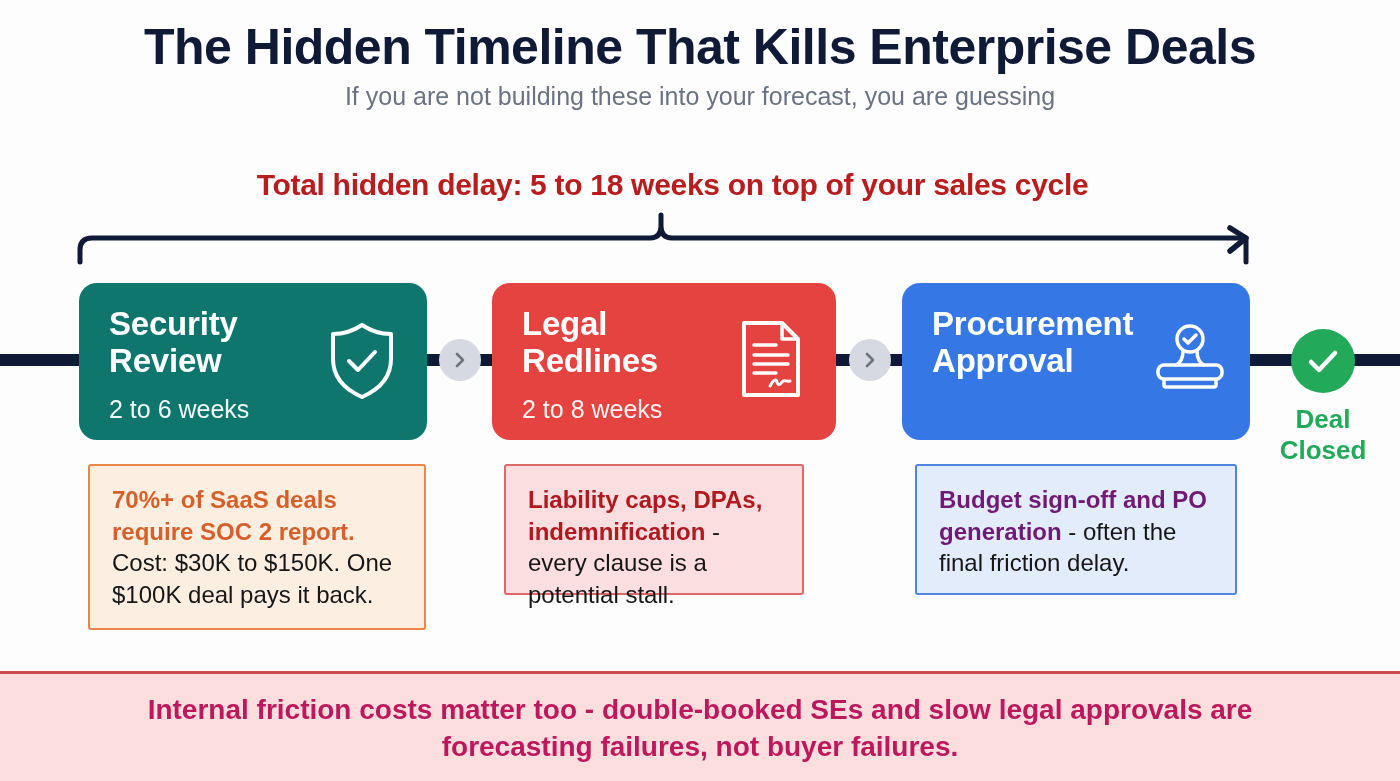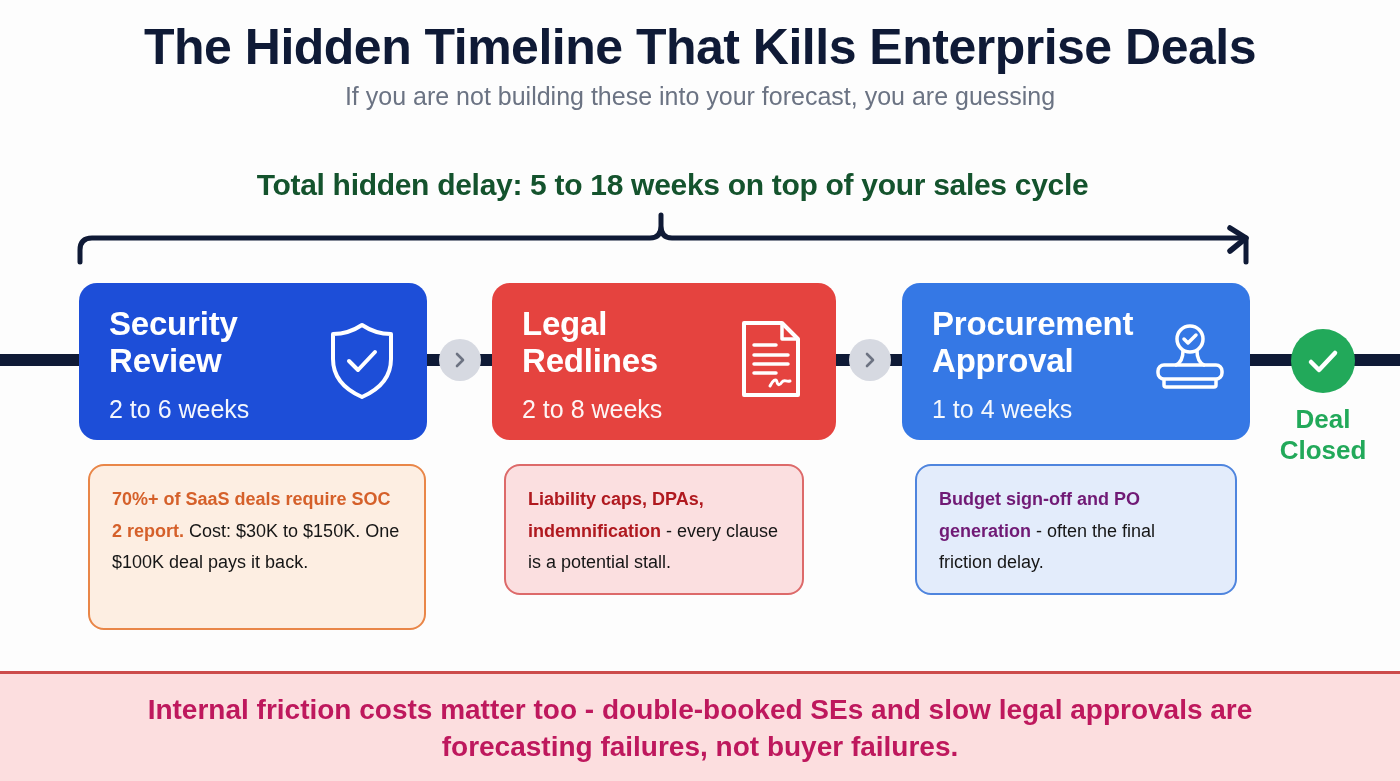--- a/index.html
+++ b/index.html
@@ -16,42 +16,42 @@
       color: #0f1a36; letter-spacing: -0.5px;
     }
     .subtitle {
       position: absolute; top: 82px; left: 0; width: 1400px;
       text-align: center; font-size: 25px; font-weight: 400;
       color: #6b7383;
     }
     .delay-label {
       position: absolute; top: 168px; left: 0; width: 1345px;
       text-align: center; font-size: 30px; font-weight: 700;
-      color: #14532d; letter-spacing: -0.3px;
+      color: #b91c1c; letter-spacing: -0.3px;
     }
     .bracket { position: absolute; left: 0; top: 0; }
 
     .timeline-line {
       position: absolute; left: 0; top: 354px; width: 1400px; height: 12px;
       background: #0f1a36;
     }
 
     .stage {
       position: absolute; top: 283px; height: 157px; border-radius: 18px;
       color: #ffffff; padding: 22px 30px;
     }
     .stage .name {
       font-size: 33px; font-weight: 700; line-height: 37px; letter-spacing: -0.2px;
     }
     .stage .duration {
       margin-top: 16px; font-size: 25px; font-weight: 400; opacity: 0.95;
     }
     .stage .icon { position: absolute; right: 32px; top: 38px; }
 
-    .stage-security { left: 79px; width: 348px; background: #1d4ed8; }
+    .stage-security { left: 79px; width: 348px; background: #0f766e; }
     .stage-legal { left: 492px; width: 344px; background: #e5433f; }
     .stage-procurement { left: 902px; width: 348px; background: #3578e5; }
 
     .connector {
       position: absolute; top: 339px; width: 42px; height: 42px; border-radius: 50%;
       background: #d6d9e1; display: flex; align-items: center; justify-content: center;
     }
     .connector-1 { left: 439px; }
     .connector-2 { left: 849px; }
 
@@ -59,22 +59,22 @@
       position: absolute; left: 1291px; top: 329px; width: 64px; height: 64px;
       border-radius: 50%; background: #22a95a;
       display: flex; align-items: center; justify-content: center;
     }
     .deal-label {
       position: absolute; left: 1263px; top: 404px; width: 120px;
       text-align: center; color: #22a95a; font-size: 26px; font-weight: 700; line-height: 31px;
     }
 
     .note {
-      position: absolute; border-radius: 16px; border: 2.5px solid;
-      padding: 18px 22px; font-size: 18px; line-height: 31.5px; color: #161616;
+      position: absolute; border-radius: 3px; border: 2.5px solid;
+      padding: 18px 22px; font-size: 24px; line-height: 31.5px; color: #161616;
     }
     .note strong { font-weight: 700; }
     .note-security {
       left: 88px; top: 464px; width: 338px; height: 166px;
       background: #fdeee2; border-color: #e98648;
     }
     .note-security strong { color: #d5602a; }
     .note-legal {
       left: 504px; top: 464px; width: 300px; height: 131px;
       background: #fbdfe0; border-color: #dd6a6a;
@@ -148,21 +148,20 @@
     <svg width="18" height="18" viewBox="0 0 18 18">
         <path d="M6 3 L12 9 L6 15" fill="none" stroke="#6d7382" stroke-width="2.6" stroke-linecap="round" stroke-linejoin="round"></path>
       </svg>
   </div>
 
   <div class="stage stage-procurement">
     <div class="name">
       <div>Procurement</div>
       <div>Approval</div>
     </div>
-    <div class="duration">1 to 4 weeks</div>
     <svg class="icon" width="72" height="72" viewBox="0 0 72 72" style="right:24px; top:40px;">
       <circle cx="36" cy="16" r="13" fill="none" stroke="#ffffff" stroke-width="3.5"></circle>
       <path d="M30 16 L34 20 L42 12" fill="none" stroke="#ffffff" stroke-width="3.5" stroke-linecap="round" stroke-linejoin="round"></path>
       <path d="M29 28 C29 36 26 40 22 42 M43 28 C43 36 46 40 50 42" fill="none" stroke="#ffffff" stroke-width="3.5" stroke-linecap="round"></path>
       <rect x="4" y="42" width="64" height="14" rx="6" fill="none" stroke="#ffffff" stroke-width="3.5"></rect>
       <path d="M10 56 L10 62 Q10 64 12 64 L60 64 Q62 64 62 62 L62 56" fill="none" stroke="#ffffff" stroke-width="3.5" stroke-linejoin="round"></path>
     </svg>
   </div>
 
   <div class="deal-circle">

